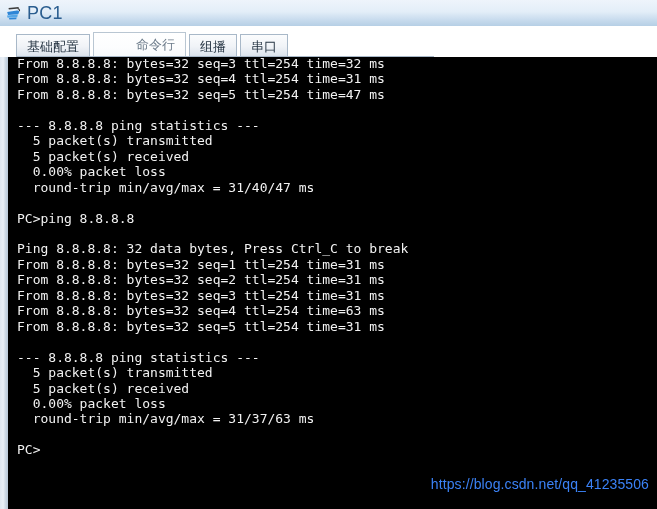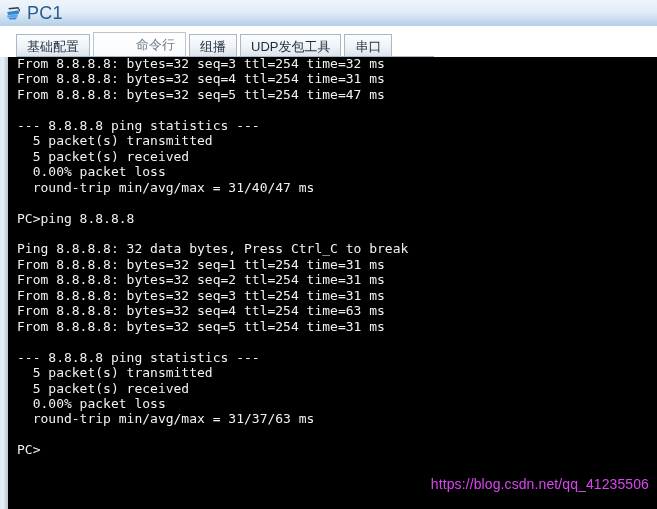--- a/index.html
+++ b/index.html
@@ -139,21 +139,21 @@
     color: #f2f2f2;
     white-space: pre;
     letter-spacing: 0px;
   }
   #watermark {
     position: absolute;
     right: 8px;
     bottom: 17px;
     font-family: "Liberation Sans", sans-serif;
     font-size: 14px;
-    color: #d946ef;
+    color: #3b82f6;
     white-space: nowrap;
     letter-spacing: 0.1px;
   }
 </style>
 </head>
 <body>
 
 <div id="app-window">
 
   <div id="titlebar">
@@ -167,21 +167,20 @@
       </svg>
     </span>
     <span id="titlebar-title">PC1</span>
   </div>
 
   <div id="tabstrip-wrap">
     <div id="tabstrip">
       <div class="tab">基础配置</div>
       <div class="tab selected">命令行</div>
       <div class="tab">组播</div>
-      <div class="tab">UDP发包工具</div>
       <div class="tab">串口</div>
     </div>
     <div id="tabstrip-underline"></div>
   </div>
 
   <div id="terminal-frame">
     <div id="terminal-left-gutter"></div>
     <div id="terminal">
       <pre id="terminal-text">From 8.8.8.8: bytes=32 seq=3 ttl=254 time=32 ms
 From 8.8.8.8: bytes=32 seq=4 ttl=254 time=31 ms

